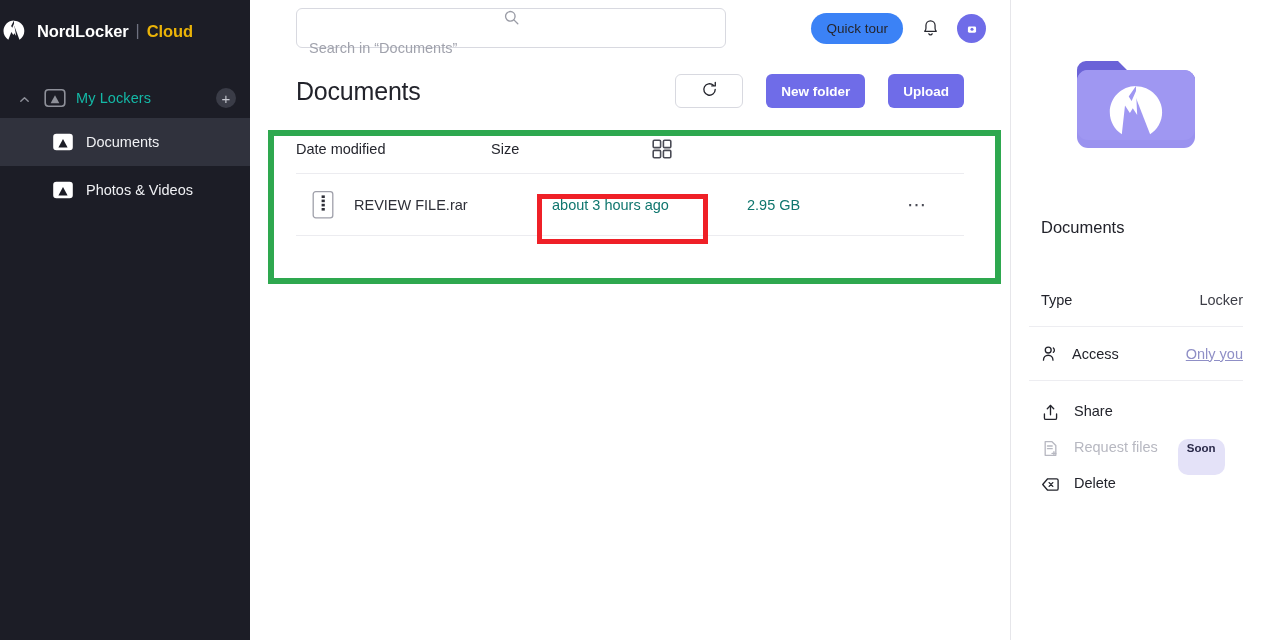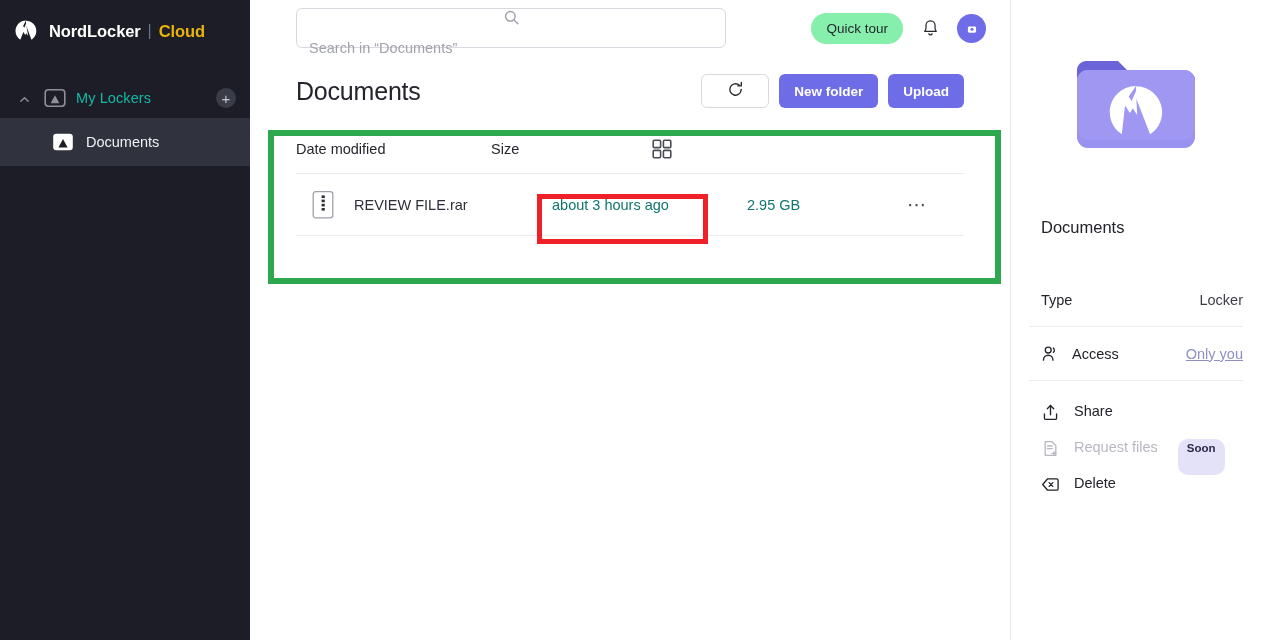--- a/index.html
+++ b/index.html
@@ -13,21 +13,21 @@
 
   
   .sidebar {
     width: 250px; height: 640px;
     background: #1c1d26;
     flex: 0 0 250px;
     position: relative;
   }
   .brand {
     display: flex; align-items: center;
-    height: 62px; padding-left: 12px; gap: 9px;
+    height: 62px; gap: 9px;
   }
   .brand-logo { width: 28px; height: 28px; flex: 0 0 28px; }
   .brand-text {
     font-size: 16.5px; color: #ffffff; letter-spacing: -0.1px;
     display: flex; align-items: center; gap: 7px;
   }
   .brand-name { font-weight: bold; }
   .brand-sep { color: #6f7281; font-weight: 300; font-size: 16px; }
   .brand-sub { color: #eab308; font-weight: 700; }
 
@@ -78,21 +78,21 @@
   .search-input {
     border: none; outline: none; font-size: 14.5px;
     color: #9a9ca6; font-family: "Liberation Sans", sans-serif;
     width: 100%; background: transparent;
   }
   .search-input::placeholder { color: #a0a2ac; }
   .topbar-right {
     margin-left: auto; display: flex; align-items: center; gap: 14px;
   }
   .quick-tour {
-    background: #86efac; border: none; border-radius: 18px;
+    background: #3b82f6; border: none; border-radius: 18px;
     padding: 8px 15px; font-size: 13.5px; color: #25262e;
     font-family: "Liberation Sans", sans-serif; cursor: pointer;
     font-weight: 500;
   }
   .bell-btn {
     width: 26px; height: 26px; display: flex; align-items: center;
     justify-content: center; cursor: pointer;
   }
   .avatar {
     width: 29px; height: 29px; border-radius: 50%;
@@ -102,21 +102,21 @@
 
   .content { padding: 0 46px 0 46px; }
   .page-head {
     display: flex; align-items: center;
     height: 62px; padding-top: 8px;
   }
   .page-title {
     font-size: 25px; color: #22232b; font-weight: 400;
     letter-spacing: -.2px;
   }
-  .page-actions { margin-left: auto; display: flex; align-items: center; gap: 10px; }
+  .page-actions { margin-left: auto; display: flex; align-items: center; gap: 23px; }
   .btn {
     border: none; border-radius: 6px; cursor: pointer;
     font-family: "Liberation Sans", sans-serif;
     font-size: 13.5px; font-weight: bold;
   }
   .btn-refresh {
     width: 68px; height: 34px; background: #fff;
     border: 1px solid #d8d9e0;
     display: flex; align-items: center; justify-content: center;
   }
@@ -242,20 +242,29 @@
     <div class="nav-item active">
       <span class="nav-icon">
         <svg viewBox="0 0 22 22" width="22" height="22">
           <rect x="1.2" y="2.8" width="19.6" height="16.4" rx="3.2" fill="#ffffff"></rect>
           <path d="M11 8 L15.6 16.6 H6.4 Z" fill="#1c1d26"></path>
         </svg>
       </span>
       <span>Documents</span>
     </div>
 
+    <div class="nav-item">
+      <span class="nav-icon">
+        <svg viewBox="0 0 22 22" width="22" height="22">
+          <rect x="1.2" y="2.8" width="19.6" height="16.4" rx="3.2" fill="#ffffff"></rect>
+          <path d="M11 8 L15.6 16.6 H6.4 Z" fill="#1c1d26"></path>
+        </svg>
+      </span>
+      <span>Photos &amp; Videos</span>
+    </div>
   </aside>
 
   <section class="main">
 
     <div class="topbar">
       <div class="searchbox">
         <span>
           <svg viewBox="0 0 20 20" width="17" height="17">
             <circle cx="8.6" cy="8.6" r="5.6" fill="none" stroke="#9a9ca6" stroke-width="1.6"></circle>
             <path d="M12.8 12.8 L17.4 17.4" stroke="#9a9ca6" stroke-width="1.6" stroke-linecap="round"></path>

